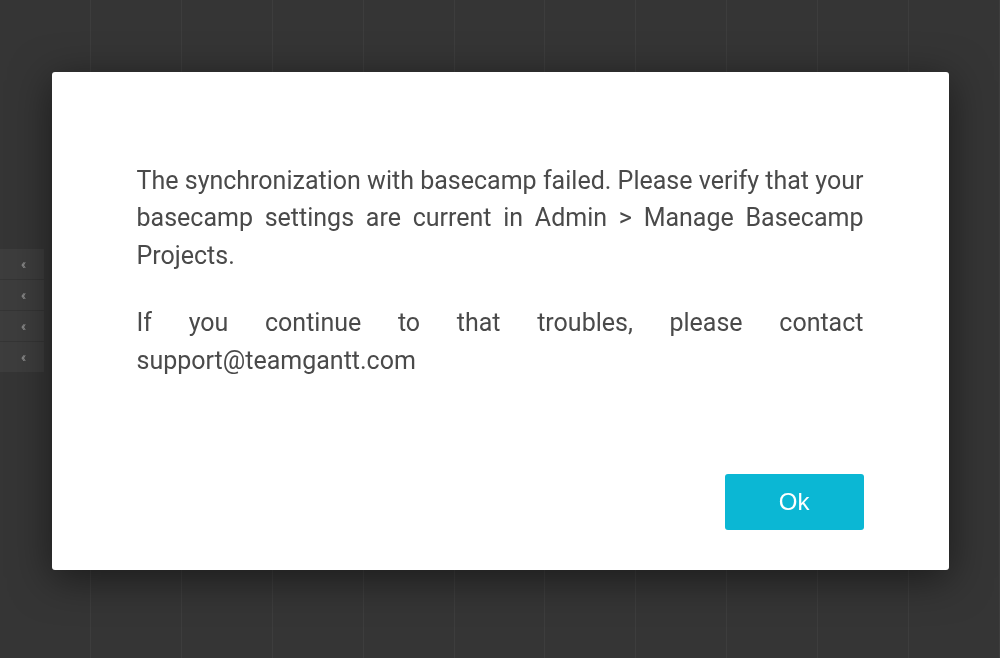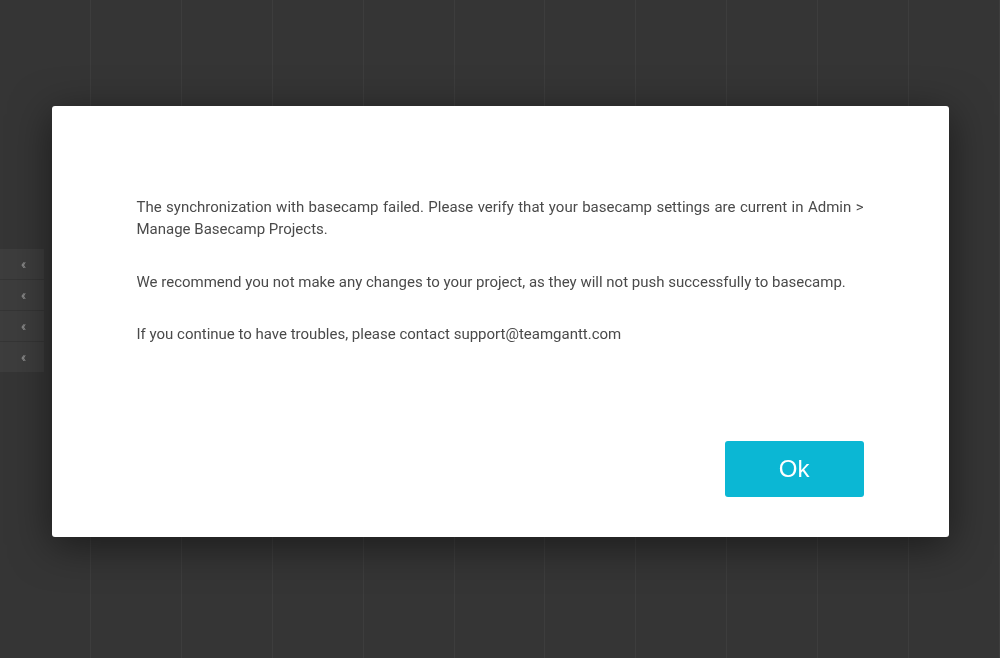--- a/index.html
+++ b/index.html
@@ -68,21 +68,21 @@
       width: 897px;
       border-radius: 3px;
       box-shadow: 0 8px 40px rgba(0,0,0,0.5);
       padding: 90px 85px 40px 85px;
       position: relative;
       top: -8px;
     }
     
     .modal-content {
       color: #4a4a4a;
-      font-size: 15px;
+      font-size: 25px;
       line-height: 1.5;
       font-weight: 400;
     }
     
     .modal-content p {
       text-align: justify;
       margin-bottom: 30px;
     }
     
     .modal-content p:last-of-type {
@@ -127,20 +127,19 @@
   <div class="chevron-btn">‹‹</div>
   <div class="chevron-btn">‹‹</div>
   <div class="chevron-btn">‹‹</div>
   <div class="chevron-btn">‹‹</div>
 </div>
 
 <div class="modal-backdrop">
   <div class="modal">
     <div class="modal-content">
       <p>The synchronization with basecamp failed. Please verify that your basecamp settings are current in Admin &gt; Manage Basecamp Projects.</p>
-      <p>We recommend you not make any changes to your project, as they will not push successfully to basecamp.</p>
-      <p>If you continue to have troubles, please contact support@teamgantt.com</p>
+      <p>If you continue to that troubles, please contact support@teamgantt.com</p>
     </div>
     <div class="modal-actions">
       <button class="ok-button">Ok</button>
     </div>
   </div>
 </div>
 
 </body></html>

